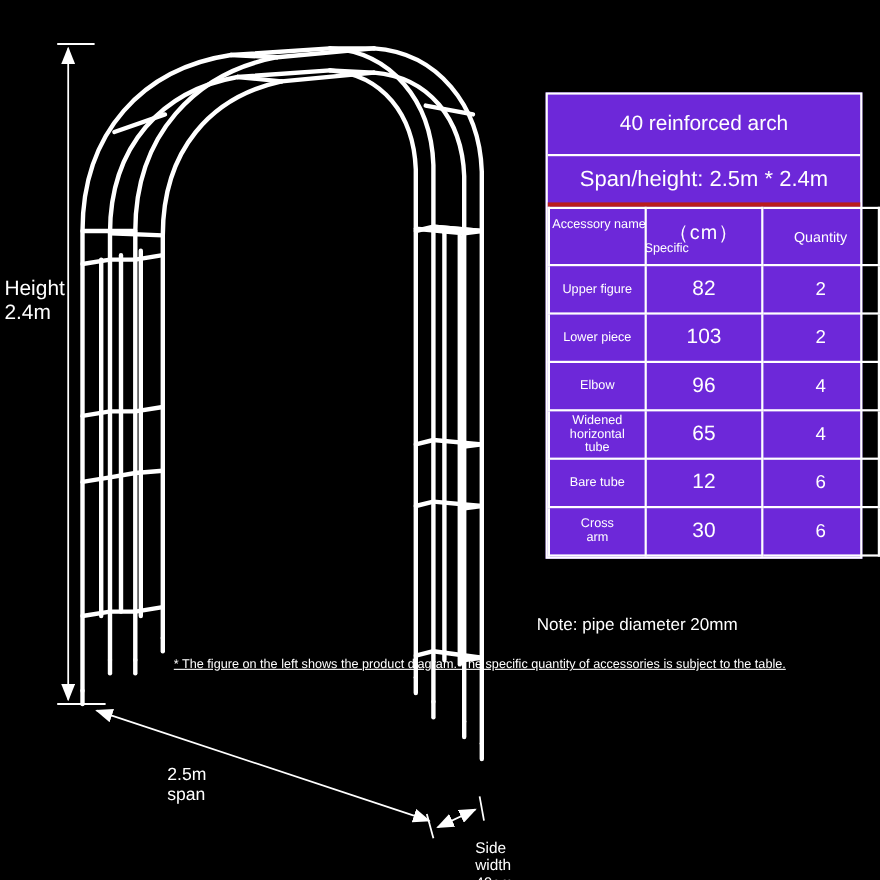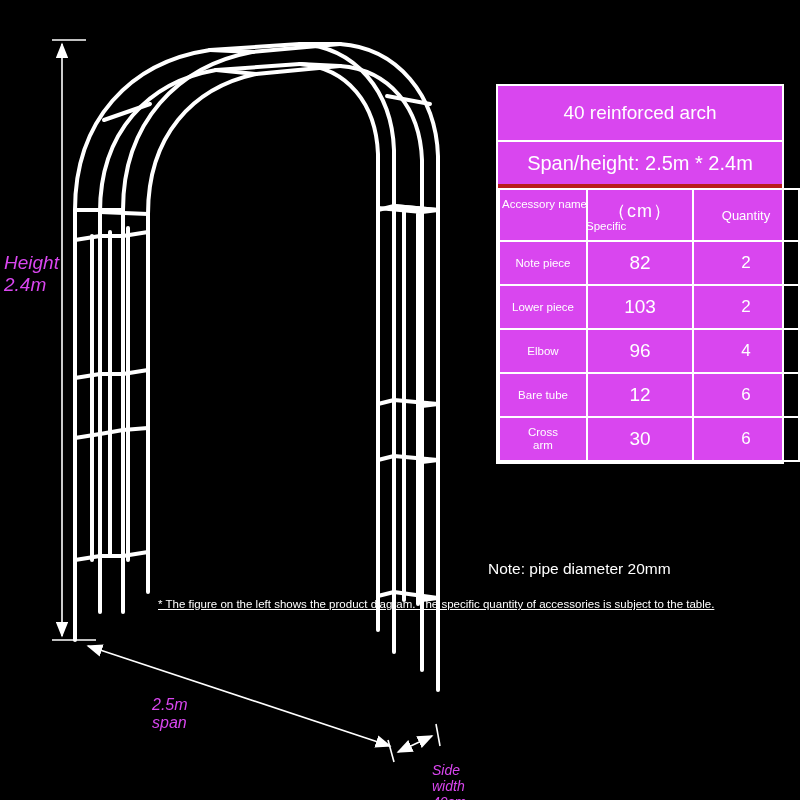--- a/index.html
+++ b/index.html
@@ -34,25 +34,24 @@
     position: absolute;
     left: 0; top: 0;
   }
   #dim-svg {
     position: absolute;
     left: 0; top: 0;
   }
 
   .dim-label {
     position: absolute;
-    color: #d946ef;
+    color: #ffffff;
     font-size: 17px;
     line-height: 1.15;
     white-space: pre-line;
-    font-style: italic;
   }
   #height-label {
     left: 4px;
     top: 252px;
     font-size: 19px;
   }
   #span-label {
     left: 152px;
     top: 696px;
     font-size: 16px;
@@ -64,21 +63,21 @@
   }
 
   
   #panel {
     position: absolute;
     left: 496px;
     top: 84px;
     width: 288px;
     border: 2px solid #ffffff;
     box-sizing: border-box;
-    background: #d946ef;
+    background: #6d28d9;
   }
   .panel-title {
     height: 56px;
     display: flex;
     align-items: center;
     justify-content: center;
     font-size: 19px;
     border-bottom: 2px solid #ffffff;
     box-sizing: border-box;
   }
@@ -282,32 +281,38 @@
             <span class="hdr-name">Accessory name</span>
             <span class="hdr-specific">Specific</span>
           </td>
           <td class="c1">
             <span class="hdr-cm">（cm）</span>
           </td>
           <td class="c2">Quantity</td>
         </tr>
 
         <tr>
-          <td class="c0">Note piece</td>
+          <td class="c0">Upper figure</td>
           <td class="c1">82</td>
           <td class="c2">2</td>
         </tr>
         <tr>
           <td class="c0">Lower piece</td>
           <td class="c1">103</td>
           <td class="c2">2</td>
         </tr>
         <tr>
           <td class="c0">Elbow</td>
           <td class="c1">96</td>
+          <td class="c2">4</td>
+        </tr>
+        <tr>
+          <td class="c0" style="white-space:pre-line">Widened horizontal
+tube</td>
+          <td class="c1">65</td>
           <td class="c2">4</td>
         </tr>
         <tr>
           <td class="c0">Bare tube</td>
           <td class="c1">12</td>
           <td class="c2">6</td>
         </tr>
         <tr>
           <td class="c0" style="white-space:pre-line">Cross
 arm</td>

